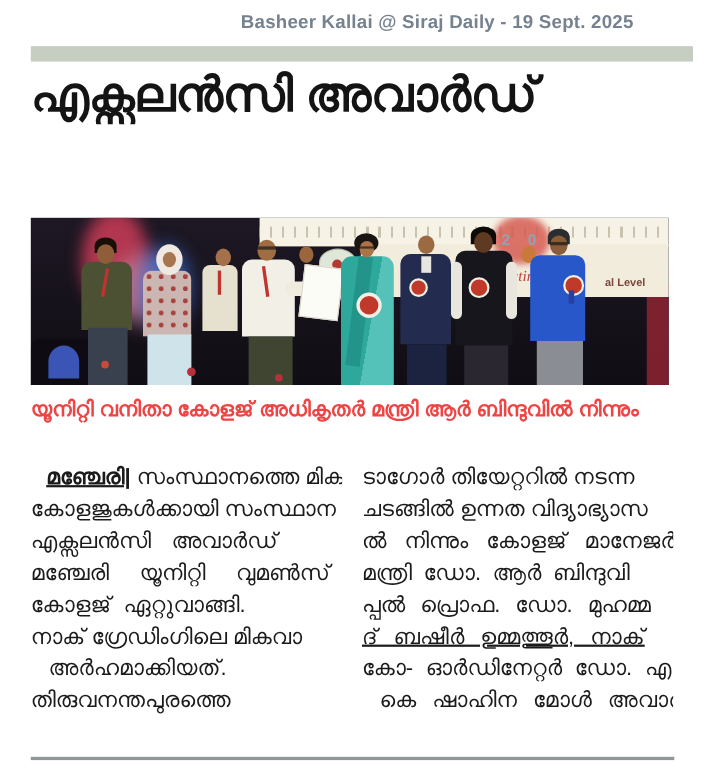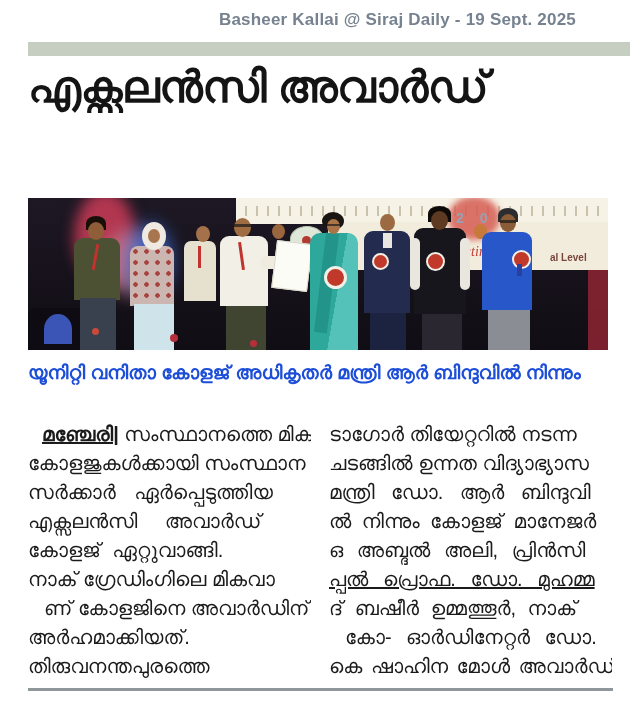--- a/index.html
+++ b/index.html
@@ -100,21 +100,21 @@
   .p10-rosette{left:484px;top:52px;width:15px;height:15px;background:#c0392b;border:2px solid #f2efe6;border-radius:50%;}
   .p10-ribbon{left:489px;top:66px;width:5px;height:12px;background:#2a3f9e;}
   .p10-pants{left:460px;top:112px;width:42px;height:40px;background:#8a8d94;}
   .dotA{left:142px;top:136px;width:8px;height:8px;background:#b5303a;border-radius:50%;}
   .dotB{left:222px;top:142px;width:7px;height:7px;background:#b5303a;border-radius:50%;}
   .dotC{left:64px;top:130px;width:7px;height:7px;background:#c84a3a;border-radius:50%;}
 
   
   .caption{
     position:absolute;left:28px;top:360px;width:584px;
-    font-size:19px;line-height:26px;font-weight:bold;color:#1d4ed8;
+    font-size:19px;line-height:26px;font-weight:bold;color:#ef4444;
   }
   .caption div{white-space:nowrap;overflow:hidden;}
   .body-cols{
     position:absolute;left:28px;top:420px;width:584px;display:flex;gap:18px;
     font-size:20px;line-height:29px;color:#1b1b1b;
   }
   .col{width:283px;overflow:hidden;}
   .line{white-space:nowrap;overflow:hidden;}
   .dateline{font-weight:bold;text-decoration:underline;}
   .col-left .line:nth-child(1){text-indent:14px;}
@@ -225,34 +225,32 @@
 </div>
 
 <div class="caption">
   <div>യൂനിറ്റി വനിതാ കോളജ് അധികൃതർ മന്ത്രി ആർ ബിന്ദുവിൽ നിന്നും</div>
 </div>
 
 <div class="body-cols">
   <div class="col col-left">
     <div class="line"><b class="dateline">മഞ്ചേരി|</b><span> സംസ്ഥാനത്തെ മികച്ച</span></div>
     <div class="line">കോളജുകൾക്കായി സംസ്ഥാന</div>
-    <div class="line">സർക്കാർ ഏർപ്പെടുത്തിയ</div>
     <div class="line">എക്സലൻസി അവാർഡ്</div>
+    <div class="line">മഞ്ചേരി യൂനിറ്റി വുമൺസ്</div>
     <div class="line">കോളജ് ഏറ്റുവാങ്ങി.</div>
     <div class="line">നാക് ഗ്രേഡിംഗിലെ മികവാ</div>
-    <div class="line">ണ് കോളജിനെ അവാർഡിന്</div>
     <div class="line">അർഹമാക്കിയത്.</div>
     <div class="line">തിരുവനന്തപുരത്തെ</div>
   </div>
   <div class="col col-right">
     <div class="line">ടാഗോർ തിയേറ്ററിൽ നടന്ന</div>
     <div class="line">ചടങ്ങിൽ ഉന്നത വിദ്യാഭ്യാസ</div>
+    <div class="line">ൽ നിന്നും കോളജ് മാനേജർ</div>
     <div class="line">മന്ത്രി ഡോ. ആർ ബിന്ദുവി</div>
-    <div class="line">ൽ നിന്നും കോളജ് മാനേജർ</div>
-    <div class="line">ഒ അബ്ദുൽ അലി, പ്രിൻസി</div>
     <div class="line">പ്പൽ പ്രൊഫ. ഡോ. മുഹമ്മ</div>
     <div class="line">ദ് ബഷീർ ഉമ്മത്തൂർ, നാക്</div>
     <div class="line">കോ- ഓർഡിനേറ്റർ ഡോ. എ</div>
     <div class="line">കെ ഷാഹിന മോൾ അവാർഡ്</div>
   </div>
 </div>
 
 <div class="bottom-rule"></div>
 
 </body></html>

